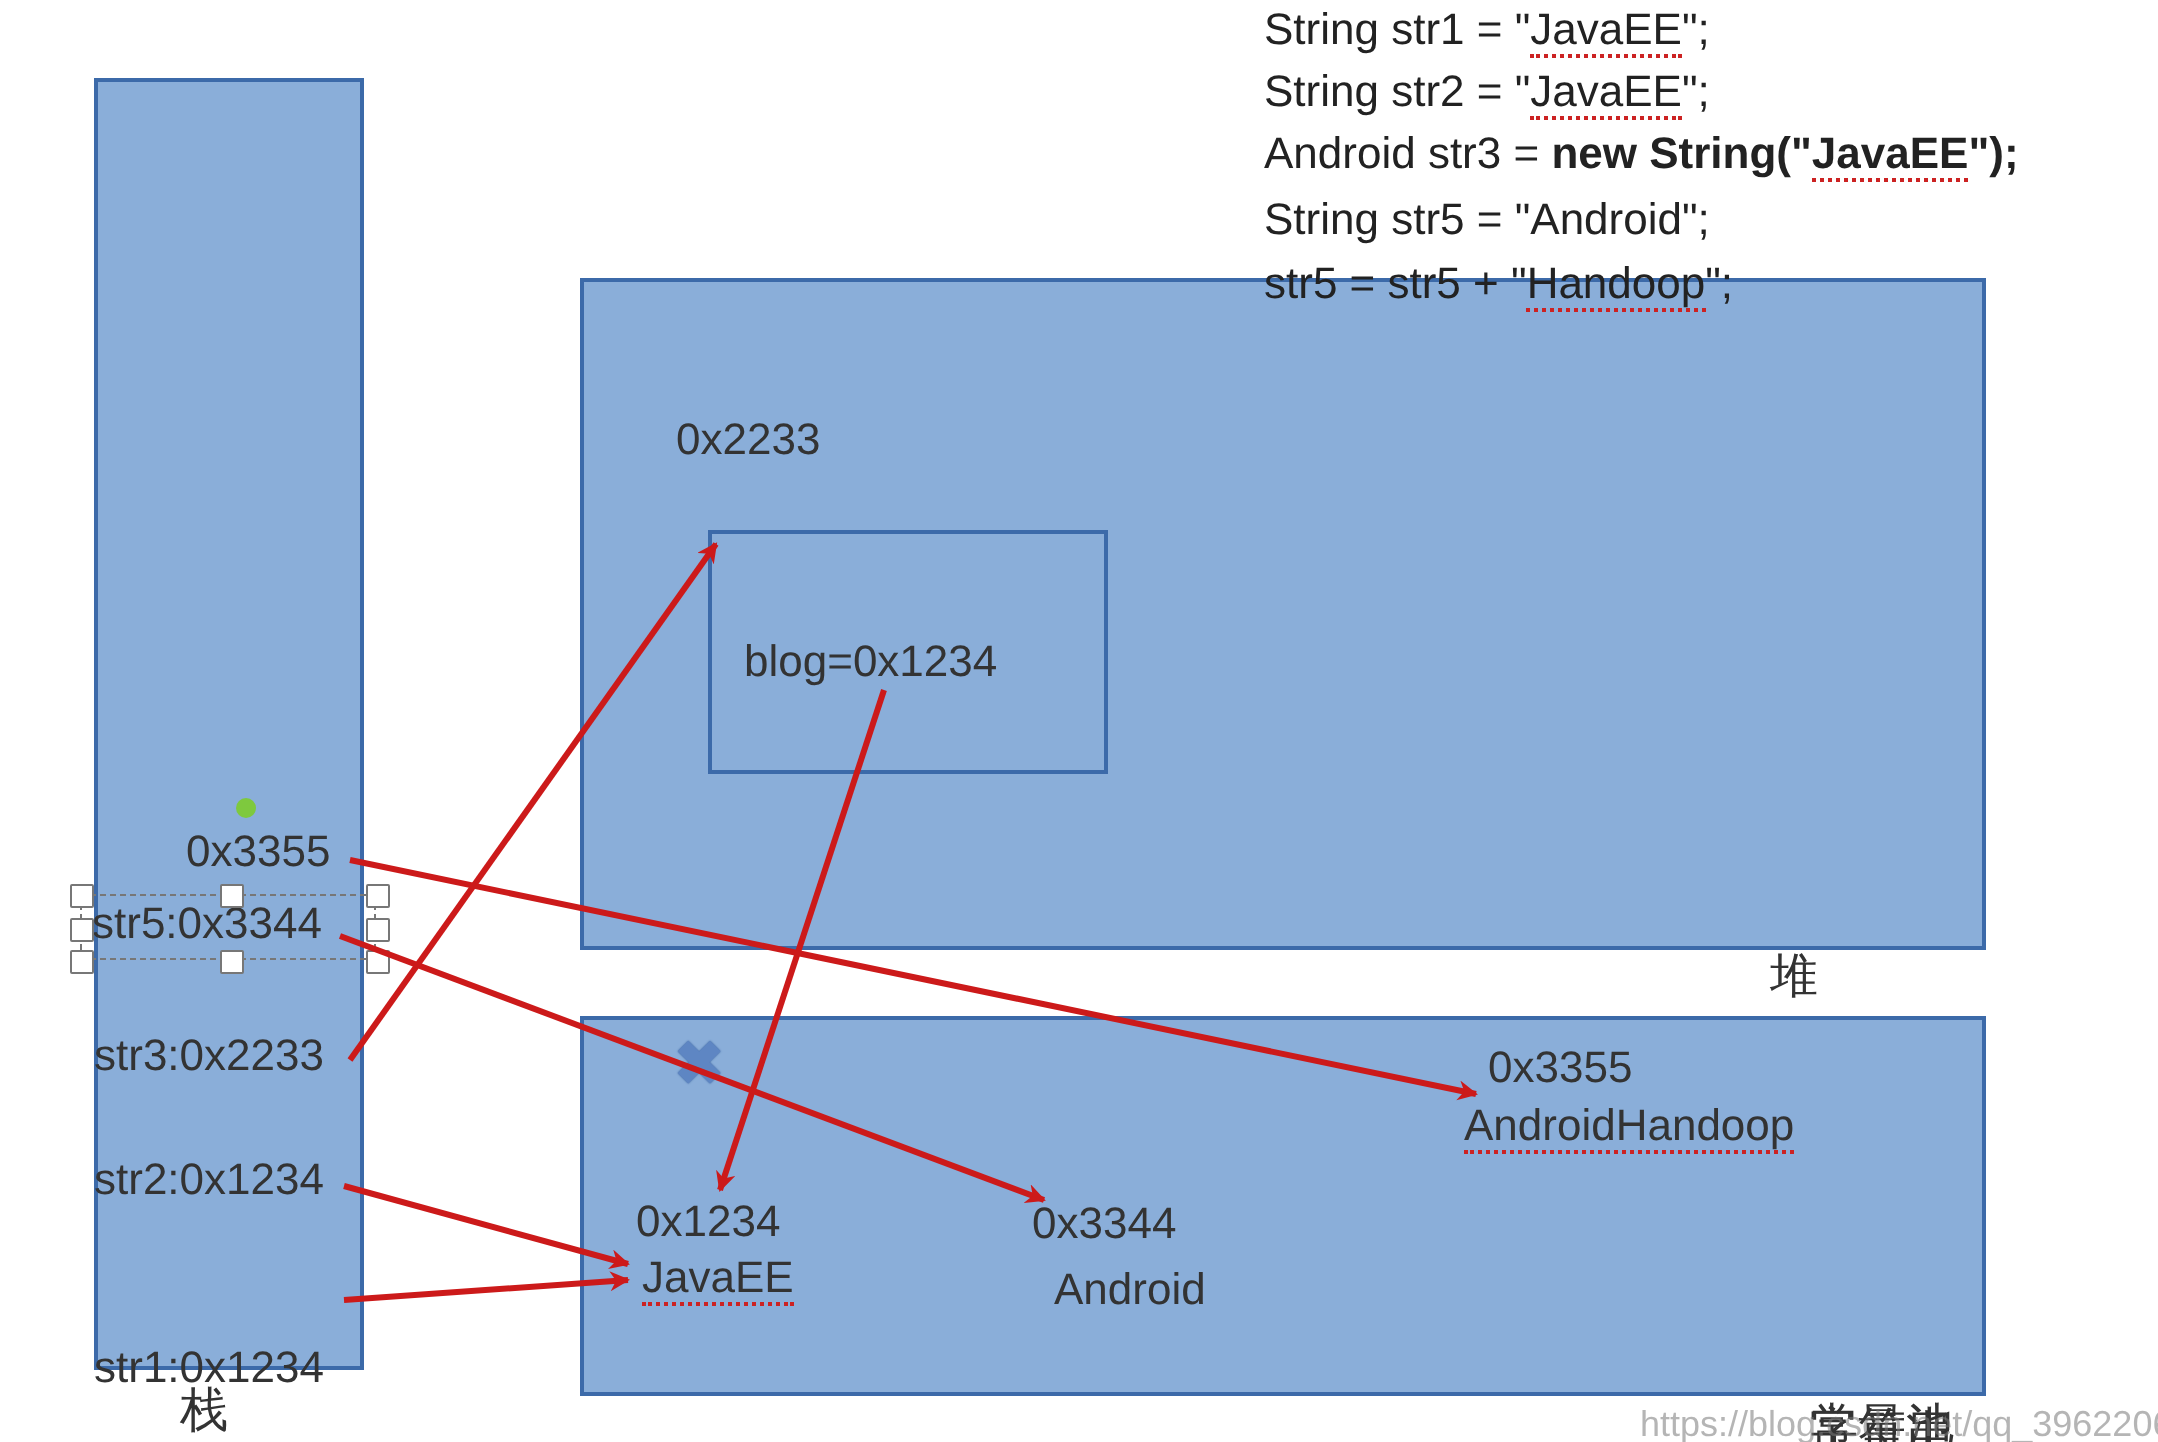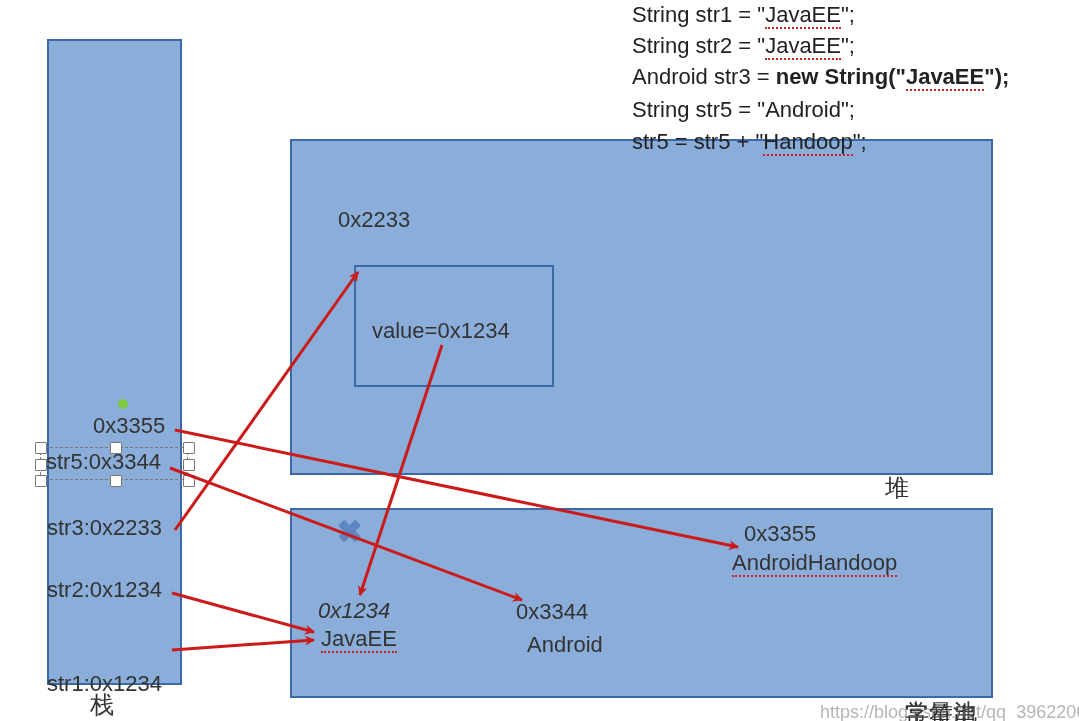--- a/index.html
+++ b/index.html
@@ -101,21 +101,21 @@
 
   <div class="box" style="left:290px; top:139px; width:703px; height:336px;"></div>
   <div class="txt label-lg" style="left:885px; top:472px;">堆</div>
 
   <div class="box" style="left:290px; top:508px; width:703px; height:190px;"></div>
   <div class="txt label-lg" style="left:905px; top:699px;">字符串</div>
   <div class="txt label-lg" style="left:905px; top:697px;">常量池</div>
 
   <div class="innerbox" style="left:354px; top:265px; width:200px; height:122px;"></div>
   <div class="txt label" style="left:338px; top:207px;">0x2233</div>
-  <div class="txt label" style="left:372px; top:318px;">value=0x1234</div>
+  <div class="txt label" style="left:372px; top:318px;">blog=0x1234</div>
 
   <div class="txt code" style="left:632px; top:0px;">
     <span>String str1 = "</span><span class="underline-red">JavaEE</span><span>";</span>
   </div>
   <div class="txt code" style="left:632px; top:31px;">
     <span>String str2 = "</span><span class="underline-red">JavaEE</span><span>";</span>
   </div>
   <div class="txt code" style="left:632px; top:62px;">
     <span>Android str3 = </span><span class="bold">new String("</span><span class="bold underline-red">JavaEE</span><span class="bold">");</span>
   </div>
@@ -137,21 +137,21 @@
   <div class="handle" style="left:35px; top:459px;"></div>
   <div class="handle" style="left:183px; top:459px;"></div>
   <div class="handle" style="left:35px; top:475px;"></div>
   <div class="handle" style="left:110px; top:475px;"></div>
   <div class="handle" style="left:183px; top:475px;"></div>
 
   <div class="txt label" style="left:47px; top:515px;">str3:0x2233</div>
   <div class="txt label" style="left:47px; top:577px;">str2:0x1234</div>
   <div class="txt label" style="left:47px; top:671px;">str1:0x1234</div>
 
-  <div class="txt label" style="left:318px; top:598px;font-style:italic;">0x1234</div>
+  <div class="txt label" style="left:318px; top:598px;">0x1234</div>
   <div class="txt label" style="left:321px; top:626px;">
     <span class="underline-red">JavaEE</span>
   </div>
 
   <div class="txt label" style="left:516px; top:568px;margin-top:31px;">0x3344</div>
   <div class="txt label" style="left:527px; top:596px;margin-top:36px;">Android</div>
 
   <div class="txt label" style="left:744px; top:521px;">0x3355</div>
   <div class="txt label" style="left:732px; top:550px;">
     <span class="underline-red">AndroidHandoop</span>

